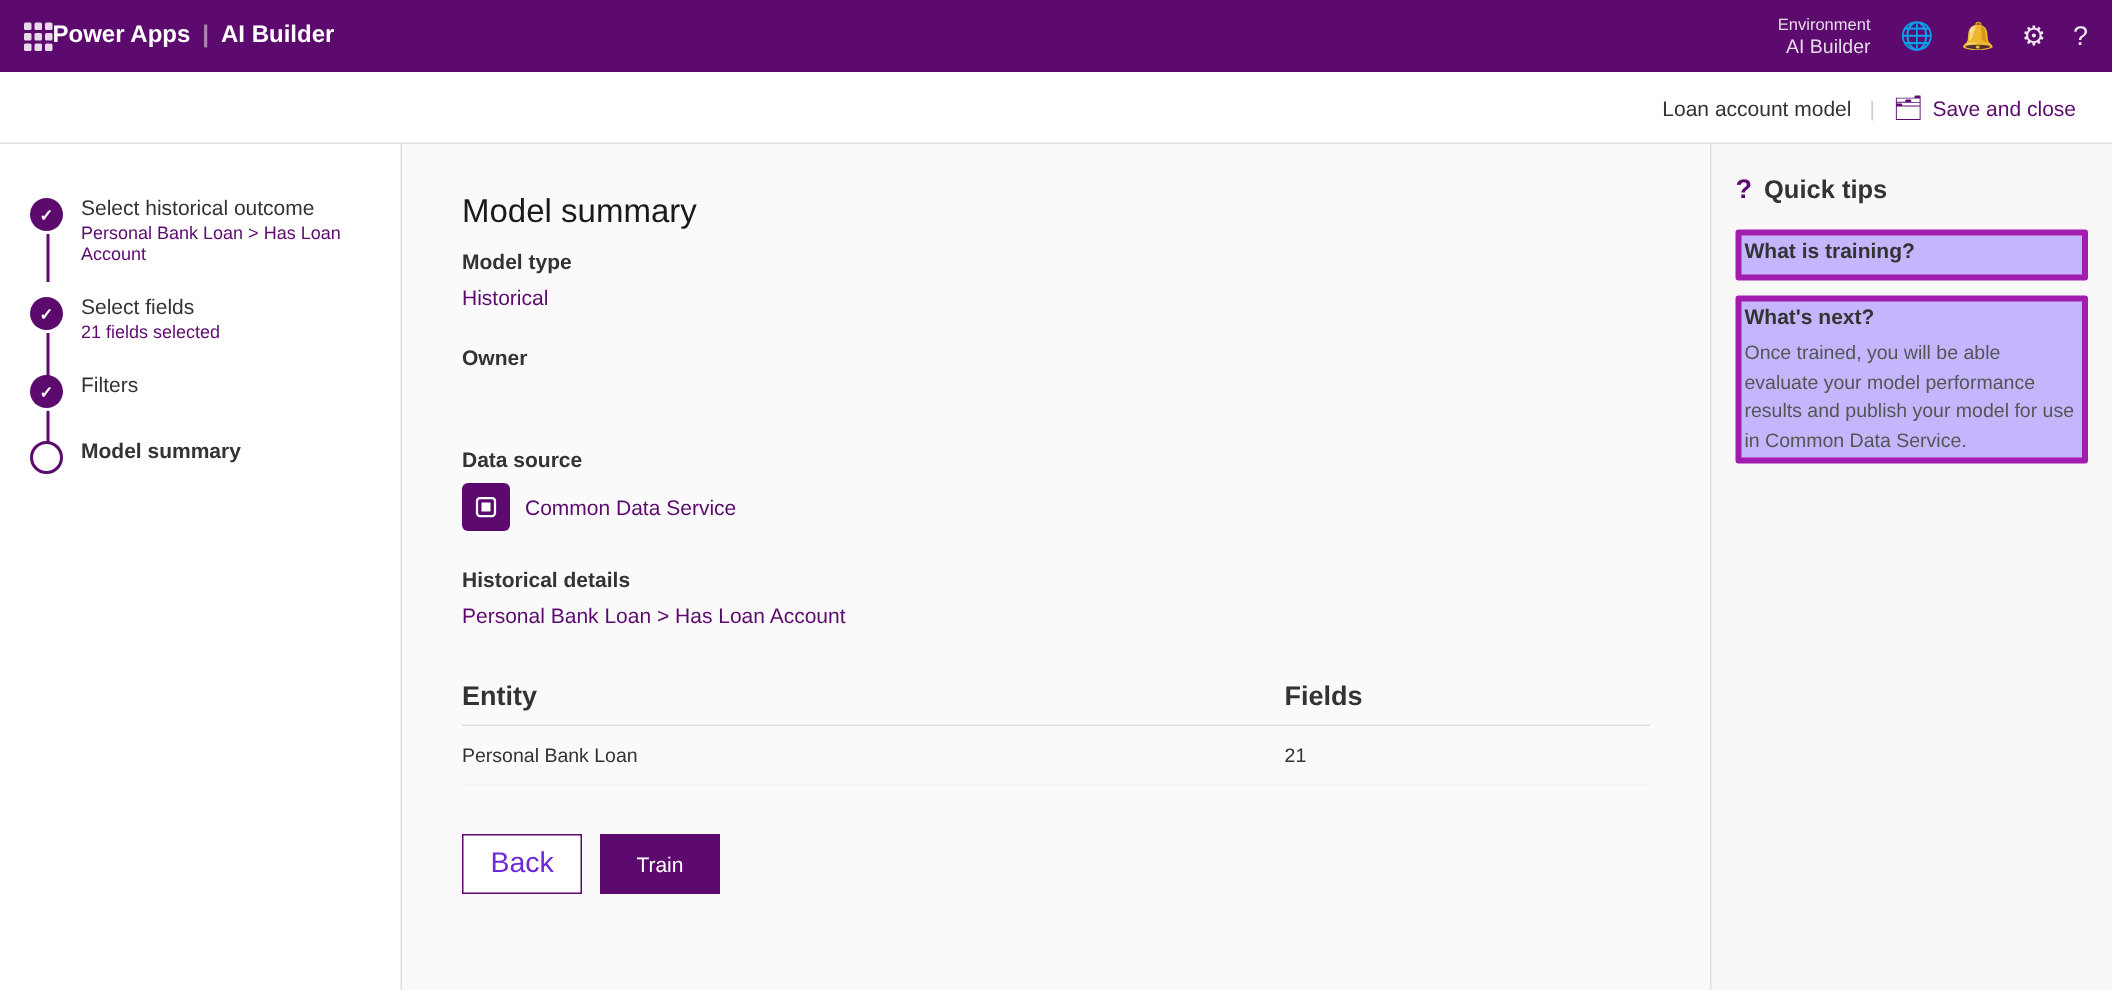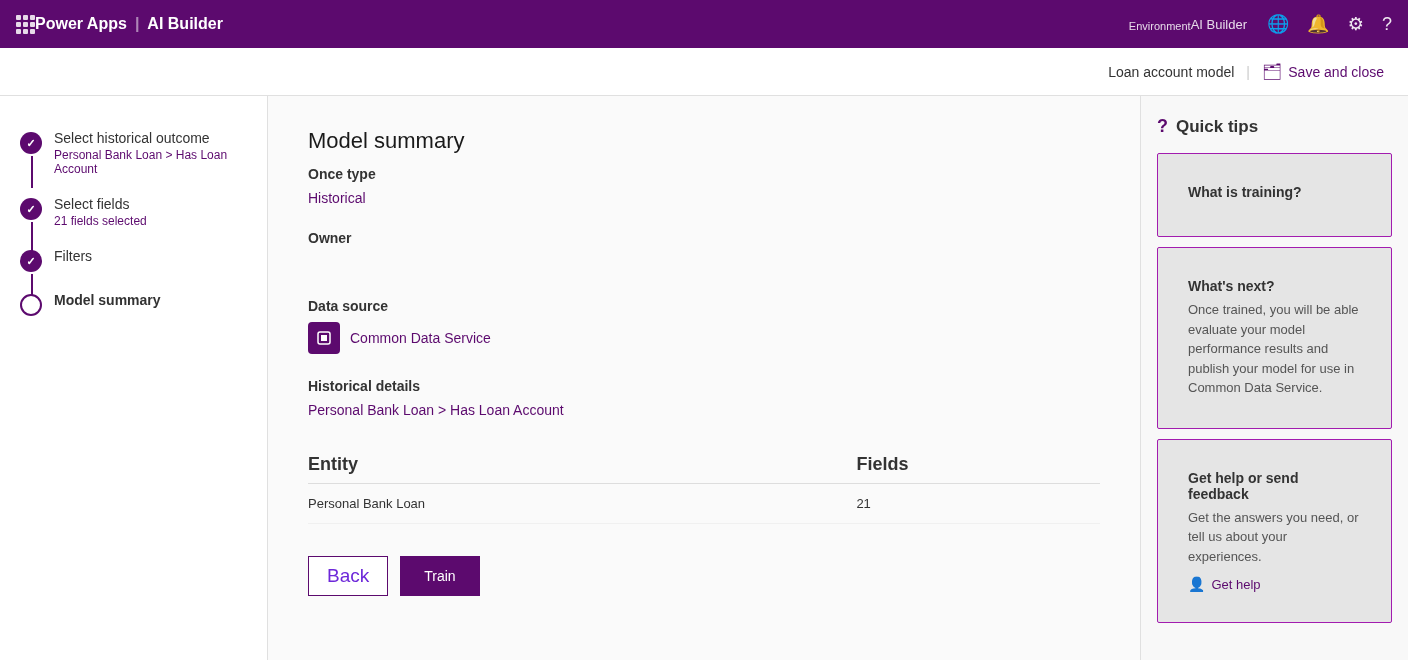--- a/index.html
+++ b/index.html
@@ -12,21 +12,21 @@
       height: 48px;
       display: flex;
       align-items: center;
       padding: 0 16px;
       justify-content: space-between;
     }
     .topnav-left { display: flex; align-items: center; }
     .topnav-brand { font-size: 16px; font-weight: 600; color: white; display: flex; align-items: center; gap: 8px; }
     .topnav-separator { color: rgba(255,255,255,0.5); }
     .topnav-right { display: flex; align-items: center; gap: 20px; }
-    .topnav-env { display: flex; flex-direction: row; align-items: flex-end; font-size: 11px; color: rgba(255,255,255,0.85); }
+    .topnav-env { display: flex; flex-direction: column; align-items: flex-end; font-size: 11px; color: rgba(255,255,255,0.85); }
     .topnav-env span:last-child { font-size: 13px; font-weight: 500; }
     .topnav-icons { display: flex; align-items: center; gap: 18px; color: white; font-size: 18px; }
     .topnav-icon { cursor: pointer; opacity: 0.9; }
 
     
     .subheader {
       background: white;
       height: 48px;
       display: flex;
       align-items: center;
@@ -176,23 +176,23 @@
     .quick-tips-header {
       display: flex;
       align-items: center;
       gap: 8px;
       margin-bottom: 16px;
     }
     .qt-icon { color: #5c0a6e; font-size: 18px; font-weight: bold; }
     .qt-title { font-size: 17px; font-weight: 600; color: #333; }
 
     .tip-card {
-      background: #e5e5e5;
-      border: 1px solid #a21caf;
-      padding: 30px;
+      background: #c4b5fd;
+      border: 4px solid #a21caf;
+      padding: 2px;
       margin-bottom: 10px;
       border-radius: 2px;
     }
     .tip-card-title { font-size: 14px; font-weight: 600; color: #333; margin-bottom: 6px; }
     .tip-card-body { font-size: 13px; color: #555; line-height: 1.5; }
 
     .get-help-row {
       display: flex;
       align-items: center;
       gap: 6px;
@@ -282,21 +282,21 @@
       <div class="step-content">
         <div class="step-title active">Model summary</div>
       </div>
     </div>
   </aside>
 
   <main class="content-area">
     <h1 class="content-title">Model summary</h1>
 
     <div>
-      <div class="section-label">Once type</div>
+      <div class="section-label">Model type</div>
       <div class="section-value">Historical</div>
     </div>
 
     <div>
       <div class="section-label">Owner</div>
       <div class="section-value" style="height:20px;"></div>
     </div>
 
     <div>
       <div class="section-label">Data source</div>
@@ -345,23 +345,15 @@
 
     <div class="tip-card">
       <div class="tip-card-title">What is training?</div>
     </div>
 
     <div class="tip-card">
       <div class="tip-card-title">What's next?</div>
       <div class="tip-card-body">Once trained, you will be able evaluate your model performance results and publish your model for use in Common Data Service.</div>
     </div>
 
-    <div class="tip-card">
-      <div class="tip-card-title">Get help or send feedback</div>
-      <div class="tip-card-body">Get the answers you need, or tell us about your experiences.</div>
-      <div class="get-help-row">
-        <span class="get-help-icon">👤</span>
-        <a class="get-help-link">Get help</a>
-      </div>
-    </div>
   </aside>
 
 </div>
 
 </body></html>

